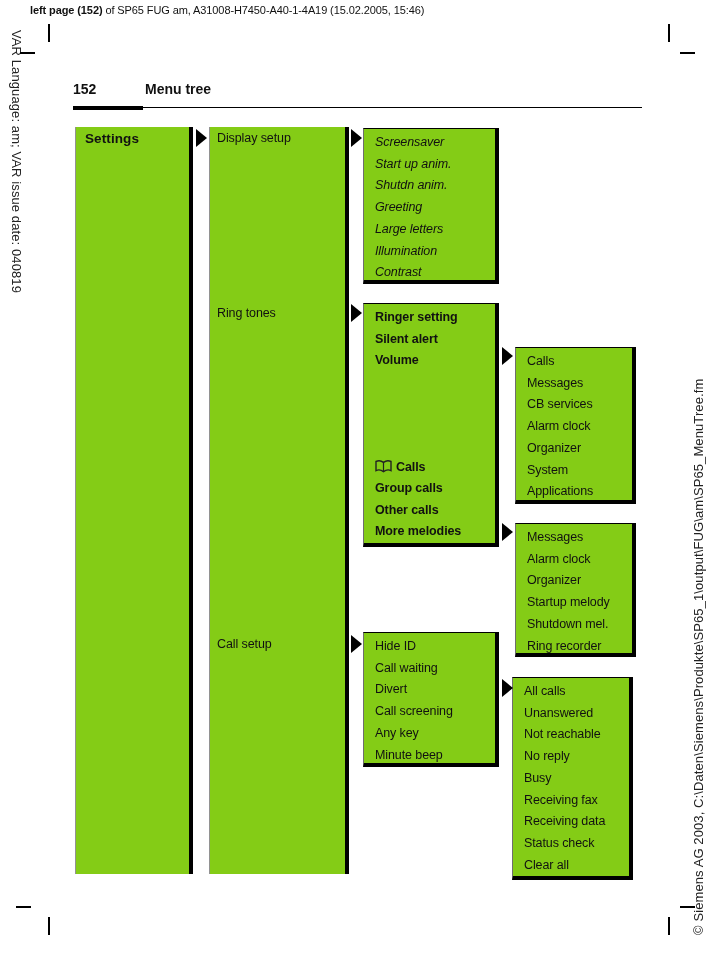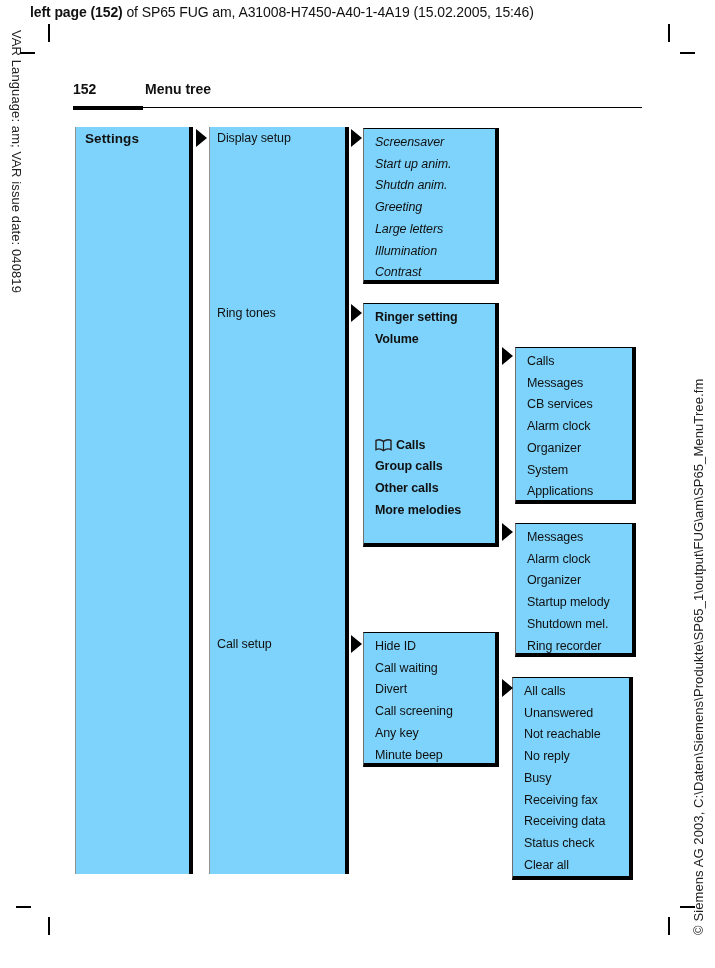--- a/index.html
+++ b/index.html
@@ -1,41 +1,41 @@
 <!DOCTYPE html>
 <html><head>
 <meta charset="utf-8">
 <style>
   html,body{margin:0;padding:0;background:#fff;}
   .canvas{
     position:relative;width:715px;height:968px;background:#ffffff;
     font-family:"Liberation Sans", sans-serif;color:#111;overflow:hidden;
   }
   
-  .doc-header{position:absolute;left:30px;top:4px;font-size:14px;white-space:nowrap;letter-spacing:-0.1px;}
+  .doc-header{position:absolute;left:30px;top:4px;font-size:11px;white-space:nowrap;letter-spacing:-0.1px;}
   .doc-header .b{font-weight:bold;}
   .vert-left{
     position:absolute;left:24px;top:30px;transform:rotate(90deg);transform-origin:0 0;
     font-size:13px;white-space:nowrap;color:#222;letter-spacing:0.1px;
   }
   .vert-right{
     position:absolute;left:691px;top:935px;transform:rotate(-90deg);transform-origin:0 0;
     font-size:13px;white-space:nowrap;color:#222;letter-spacing:0.1px;
   }
   
   .cm{position:absolute;background:#000;}
   .cm-v{width:1.5px;height:18px;}
   .cm-h{width:15px;height:1.5px;}
   
   .page-num{position:absolute;left:73px;top:81px;font-size:14px;font-weight:bold;}
   .page-title{position:absolute;left:145px;top:81px;font-size:14px;font-weight:bold;}
   .rule-thin{position:absolute;left:73px;top:107px;width:569px;height:1.2px;background:#000;}
   .rule-thick{position:absolute;left:73px;top:105.5px;width:70px;height:4px;background:#000;}
   
-  .graybox{position:absolute;background:#7dd3fc;box-sizing:content-box;}
+  .graybox{position:absolute;background:#84cc16;box-sizing:content-box;}
   .col{border-left:1px solid #929292;border-right:4px solid #000;}
   #col1{left:75px;top:127px;width:113px;height:747px;}
   #col2{left:209px;top:127px;width:135px;height:747px;}
   .popup{border-top:1px solid #000;border-left:1px solid #6e6e6e;border-right:4px solid #000;border-bottom:4px solid #000;padding-top:3px;}
   #box3a{left:363px;top:128px;width:131px;height:148px;font-style:italic;}
   #box3b{left:363px;top:303px;width:131px;height:236px;font-weight:bold;}
   #box3c{left:363px;top:632px;width:131px;height:127px;}
   #box4a{left:515px;top:347px;width:116px;height:149px;}
   #box4b{left:515px;top:523px;width:116px;height:126px;}
   #box4c{left:512px;top:677px;width:116px;height:195px;}
@@ -97,20 +97,21 @@
         <div class="menu-item">Greeting</div>
         <div class="menu-item">Large letters</div>
         <div class="menu-item">Illumination</div>
         <div class="menu-item">Contrast</div>
       </div>
   </div>
 
   <div class="graybox popup" id="box3b">
     <div>
         <div class="menu-item">Ringer setting</div>
+        <div class="menu-item">Silent alert</div>
         <div class="menu-item">Volume</div>
       </div>
     <div class="spacer"></div>
     <div class="calls-row">
       <span class="bicon">
         <svg width="17" height="13" viewBox="0 0 17 13">
           <path d="M1 1.5 C3.2 0.4, 6.4 0.8, 8.5 2.4 C10.6 0.8, 13.8 0.4, 16 1.5 L16 10.6 C13.8 9.6, 10.6 10, 8.5 11.6 C6.4 10, 3.2 9.6, 1 10.6 Z" fill="none" stroke="#222" stroke-width="1.4"></path>
           <line x1="8.5" y1="2.4" x2="8.5" y2="11.6" stroke="#222" stroke-width="1.2"></line>
         </svg>
       </span>

